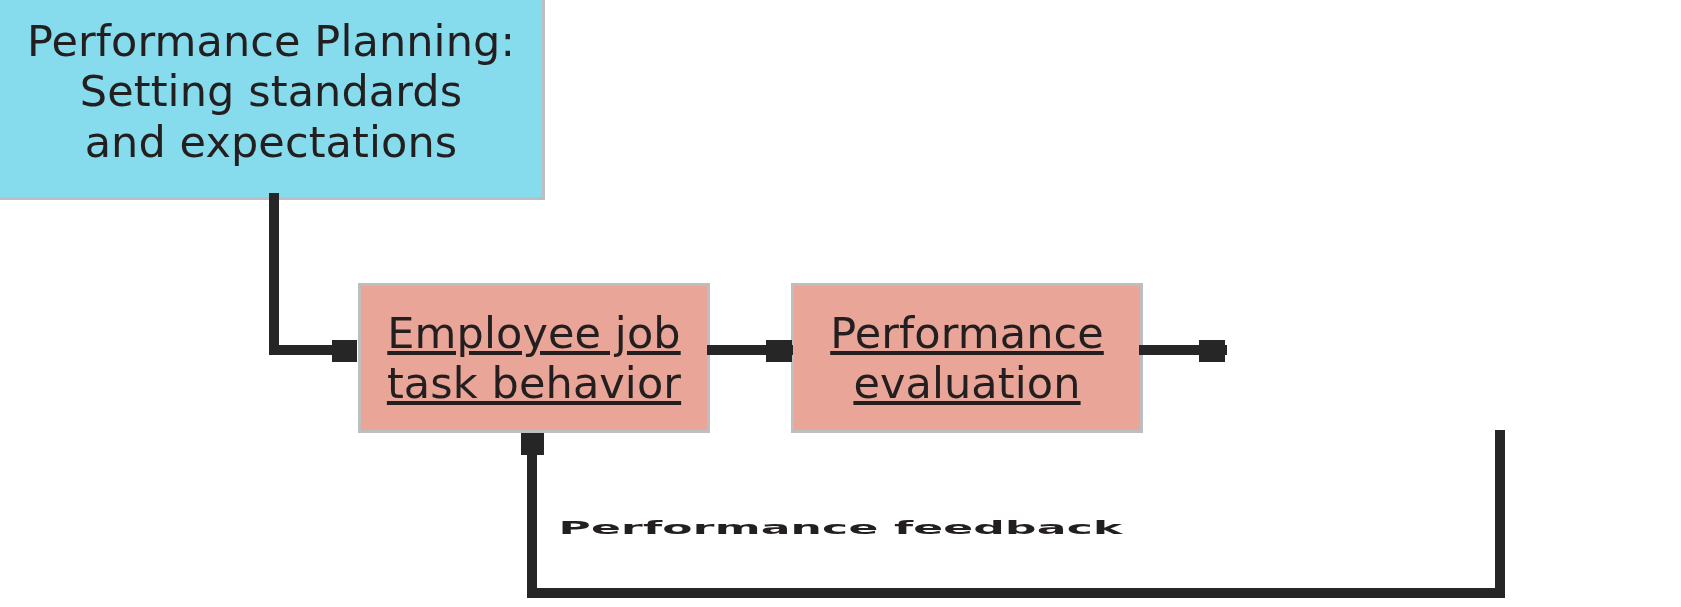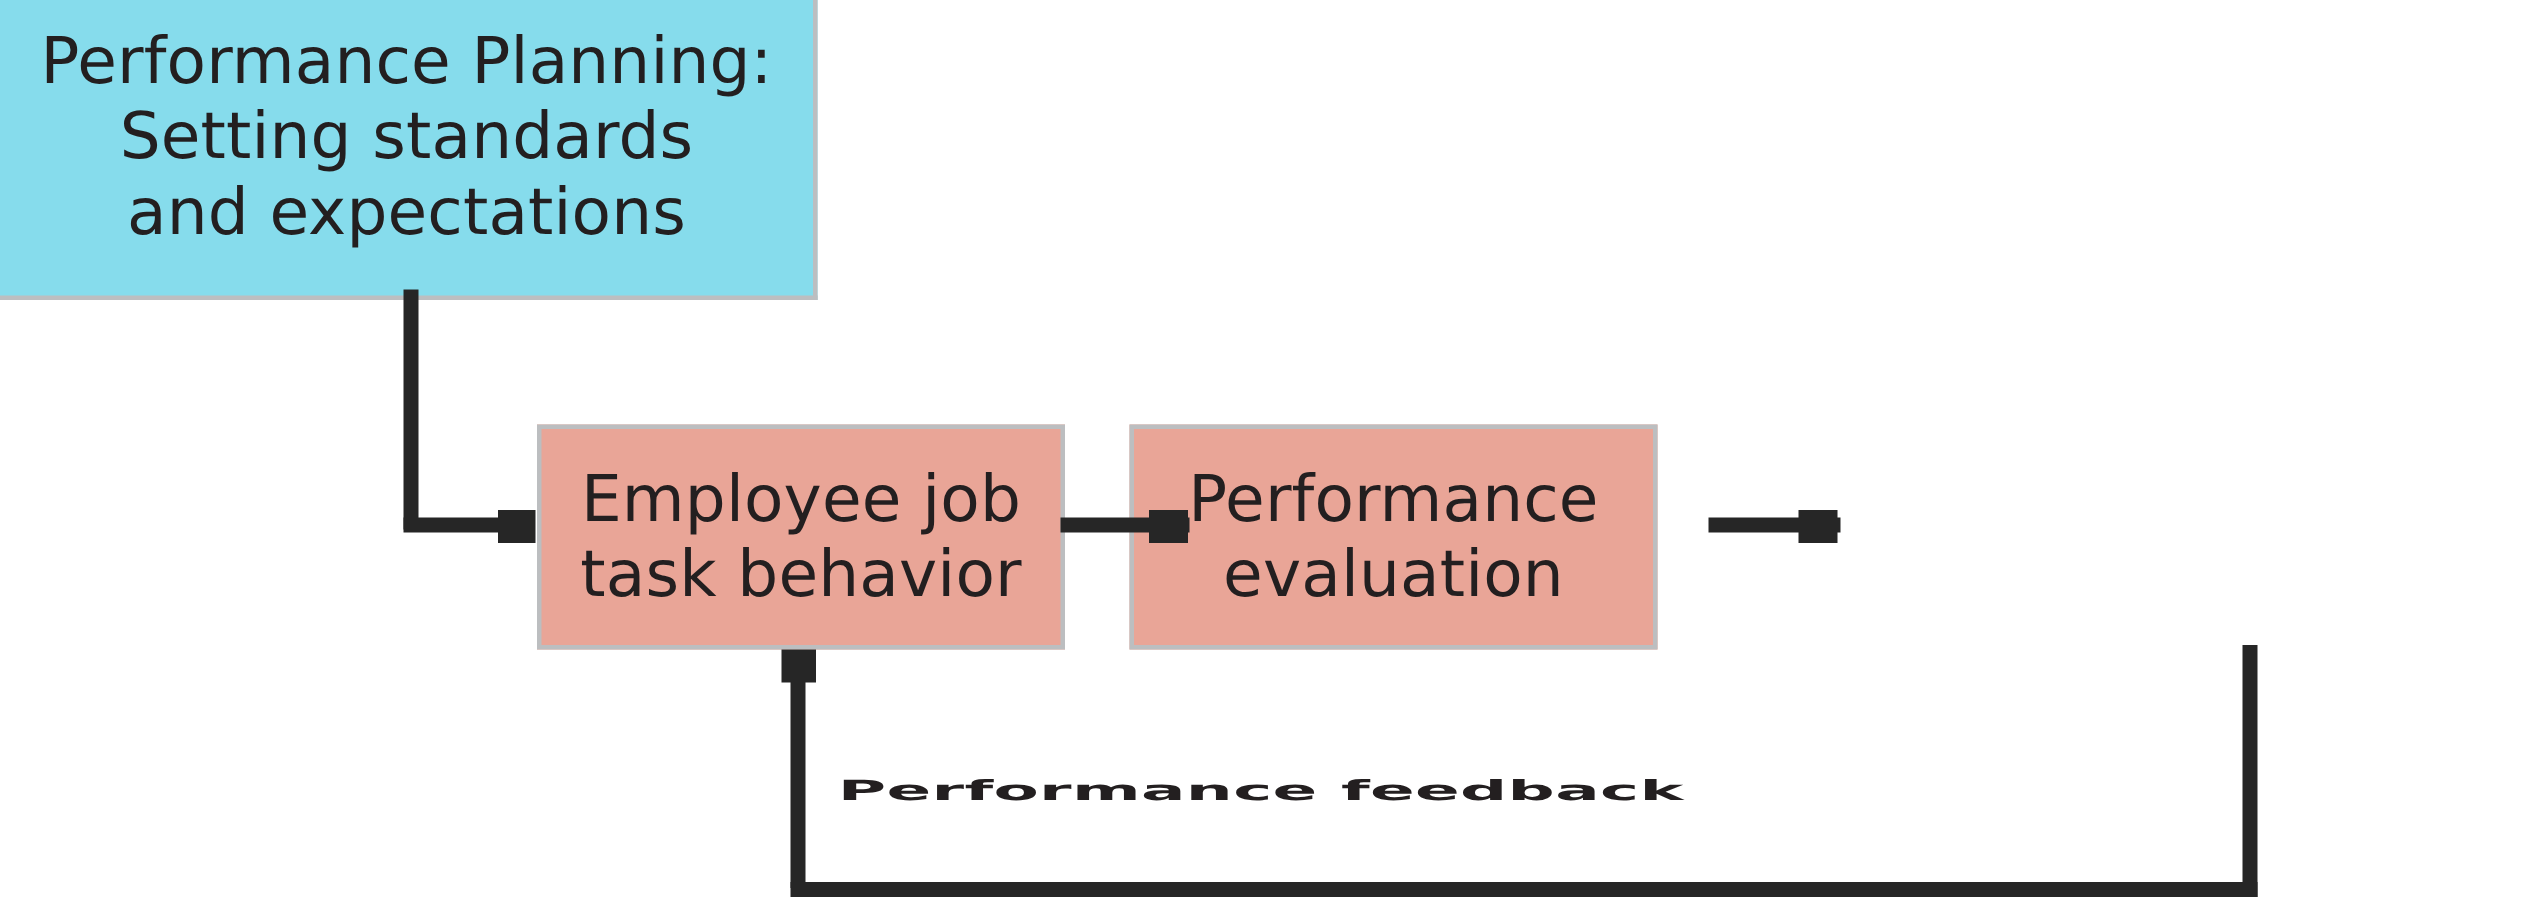--- a/index.html
+++ b/index.html
@@ -48,23 +48,24 @@
     font-size: 43px;
     padding: 0 8px 6px 8px;
   }
 
   .node-pink {
     background: #e9a597;
     border: 3px solid #bcbec0;
     font-size: 43px;
     top: 283px;
     height: 150px;
+    text-decoration: underline;
   }
   .node-behavior { left: 358px;  width: 352px; }
-  .node-eval     { left: 753px;  width: 352px; }
+  .node-eval     { left: 791px;  width: 352px; }
   .node-rewards  { left: 1225px; width: 380px; padding-left: 34px; }
 
   
   .seg {
     position: absolute;
     background: #262626;
   }
   .head {
     position: absolute;
     background: #262626;

